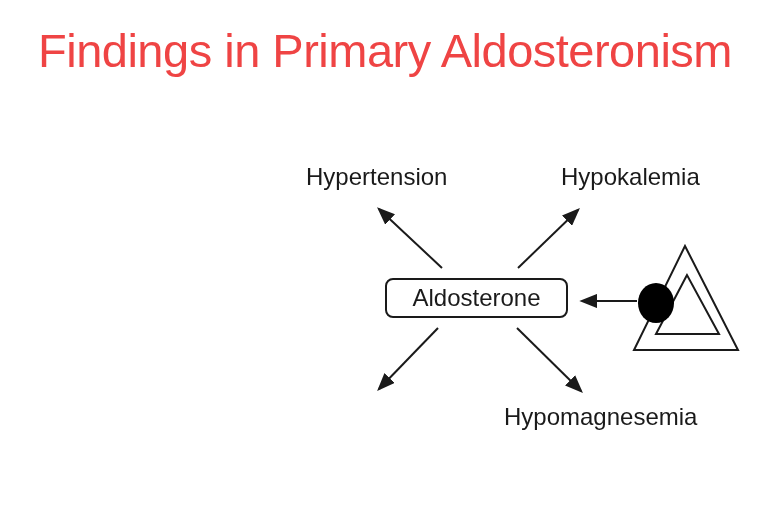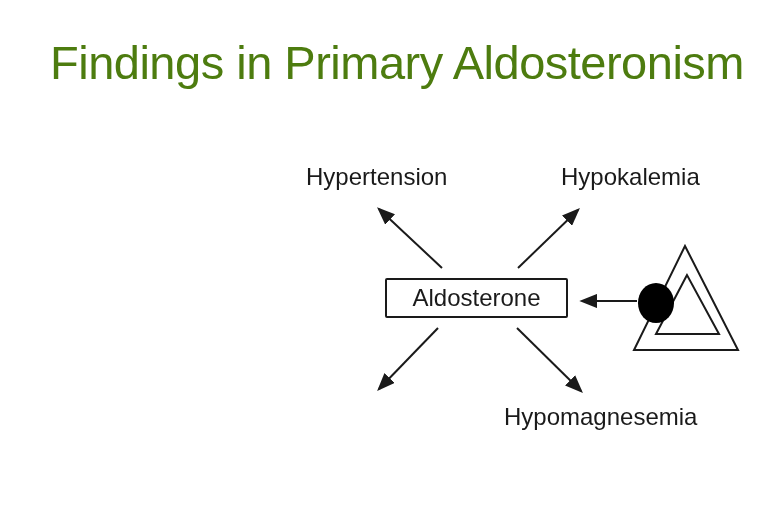--- a/index.html
+++ b/index.html
@@ -13,45 +13,45 @@
     height: 512px;
     background: #ffffff;
     overflow: hidden;
     font-family: "Liberation Sans", sans-serif;
     color: #1a1a1a;
   }
   .slide-title {
     position: absolute;
     left: 38px;
     top: 24px;
-    margin: 12px;
+    margin: 0;
     font-family: "Liberation Sans", sans-serif;
     font-size: 47px;
     font-weight: 300;
     line-height: 1.15;
     letter-spacing: -0.5px;
-    color: #4d7c0f;
+    color: #ef4444;
     white-space: nowrap;
   }
   .diagram-svg {
     position: absolute;
     left: 0;
     top: 0;
     width: 774px;
     height: 512px;
   }
   .node-box {
     position: absolute;
     left: 385px;
     top: 278px;
     width: 183px;
     height: 40px;
     box-sizing: border-box;
     border: 2px solid #1a1a1a;
-    border-radius: 2px;
+    border-radius: 8px;
     background: #ffffff;
     display: flex;
     align-items: center;
     justify-content: center;
     font-size: 24px;
     color: #1a1a1a;
   }
   .finding-label {
     position: absolute;
     font-size: 24px;

